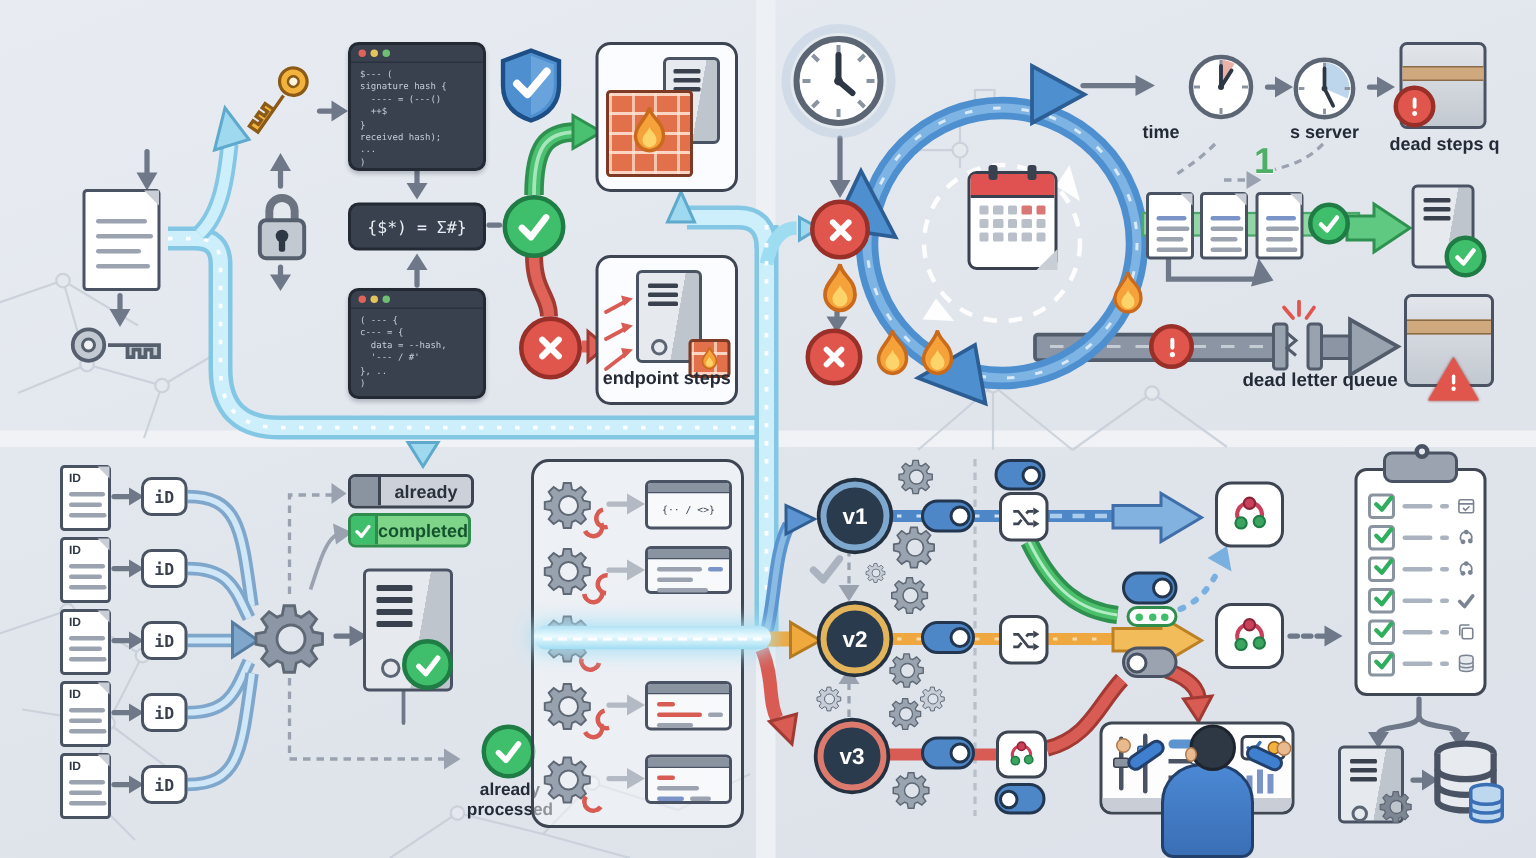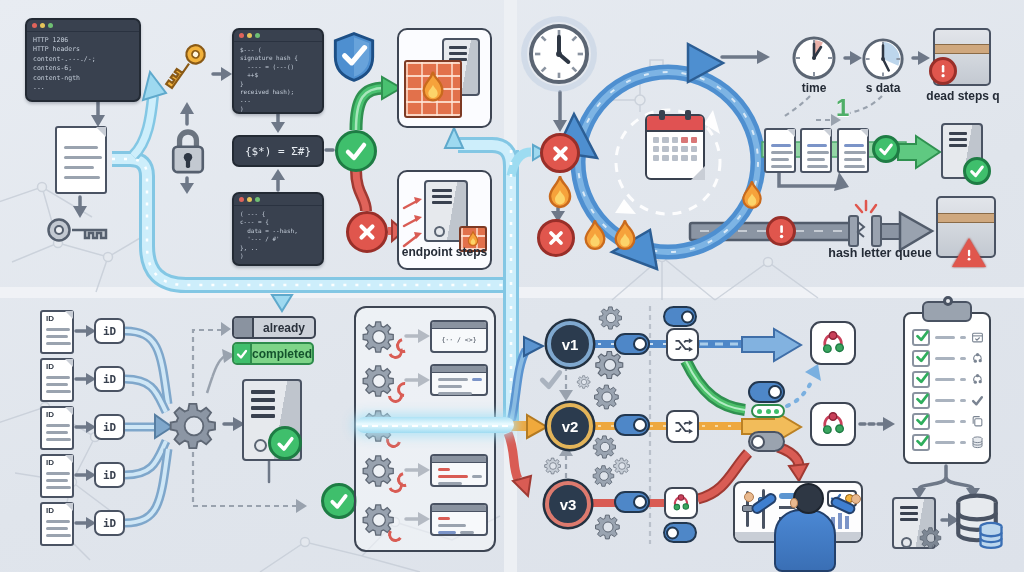--- a/index.html
+++ b/index.html
@@ -314,28 +314,20 @@
 <path d="M125 427 H156" stroke="#7fa7cb" stroke-width="9"></path>
         <path d="M125 427 H156" stroke="#cfe7f6" stroke-width="4"></path>
 <path d="M125 475 C154 475 157 460 166 441" stroke="#7fa7cb" stroke-width="9"></path>
         <path d="M125 475 C154 475 157 460 166 441" stroke="#cfe7f6" stroke-width="4"></path>
 <path d="M125 523 C160 523 161 500 168 449" stroke="#7fa7cb" stroke-width="9"></path>
         <path d="M125 523 C160 523 161 500 168 449" stroke="#cfe7f6" stroke-width="4"></path>
 <polygon points="155,415 155,438 172,427" fill="#7fa7cb" stroke="#577ea2" stroke-width="2"></polygon>
 </g>
 </svg>
 
-<div class="term" style="left:25px;top:18px;width:116px;height:84px">
-  <div class="tbar">
-        <span class="dot" style="background:#e0635a"></span>
-        <span class="dot" style="background:#e5c35a"></span>
-        <span class="dot" style="background:#6fbf73"></span>
-      </div>
-  <div class="tbody"><span>HTTP 1206</span><span>HTTP headers</span><span>content-.---./-;</span><span>contens-6;</span><span>content-ngth</span><span>...</span></div>
-</div>
 <div class="doc" style="left:55px;top:126px;width:52px;height:68px">
   <span class="fold"></span>
   <span class="ln" style="left:7px;top:18px;width:34px"></span>
       <span class="ln" style="left:7px;top:28px;width:38px"></span>
       <span class="ln" style="left:7px;top:38px;width:30px"></span>
       <span class="ln" style="left:7px;top:48px;width:36px"></span>
 </div>
 <svg class="abs" style="left:46px;top:212px" width="64" height="36" viewBox="0 0 64 36">
   <path d="M26 18 H60 v8 h-5 v-5 h-4 v5 h-4 v-5 h-4 v5 h-4 v-8z" fill="#c3c9d1" stroke="#555f6e" stroke-width="2.5"></path>
   <circle cx="13" cy="18" r="10.5" fill="#c3c9d1" stroke="#555f6e" stroke-width="2.5"></circle>
@@ -492,37 +484,37 @@
           <line x1="24" y1="6" x2="24" y2="10"></line>
           <line x1="24" y1="38" x2="24" y2="42"></line>
           <line x1="6" y1="24" x2="10" y2="24"></line>
           <line x1="38" y1="24" x2="42" y2="24"></line>
         </g>
         <line x1="24" y1="24" x2="24" y2="10" stroke="#2e3744" stroke-width="2.6" stroke-linecap="round"></line>
         <line x1="24" y1="24" x2="31" y2="13" stroke="#2e3744" stroke-width="2.6" stroke-linecap="round"></line>
         <circle cx="24" cy="24" r="2" fill="#2e3744"></circle>
       </svg>
 </div>
-<div class="lbl" style="left:784px;top:82px;width:60px;font-size:12px">time</div>
+<div class="lbl" style="left:744px;top:82px;width:60px;font-size:12px">time</div>
 <div class="abs" style="left:860px;top:36px">
 <svg width="46" height="46" viewBox="0 0 48 48">
         <circle cx="24" cy="24" r="20" fill="#fff" stroke="#5b6573" stroke-width="3"></circle>
         <path d="M24 24 L24 6 A18 18 0 0 1 40 31 Z" fill="#bdd6ec"></path>
         <g stroke="#8a93a0" stroke-width="2">
           <line x1="24" y1="6" x2="24" y2="10"></line>
           <line x1="24" y1="38" x2="24" y2="42"></line>
           <line x1="6" y1="24" x2="10" y2="24"></line>
           <line x1="38" y1="24" x2="42" y2="24"></line>
         </g>
         <line x1="24" y1="24" x2="24" y2="10" stroke="#2e3744" stroke-width="2.6" stroke-linecap="round"></line>
         <line x1="24" y1="24" x2="30" y2="36" stroke="#2e3744" stroke-width="2.6" stroke-linecap="round"></line>
         <circle cx="24" cy="24" r="2" fill="#2e3744"></circle>
       </svg>
 </div>
-<div class="lbl" style="left:846px;top:82px;width:74px;font-size:12px">s data</div>
+<div class="lbl" style="left:846px;top:82px;width:74px;font-size:12px">s server</div>
 <div class="cube" style="left:933px;top:28px;width:58px;height:58px">
       <span class="tape"></span>
     </div>
 <div class="circ r-x" style="left:929px;top:57px;width:28px;height:28px">
       <svg width="18" height="18">
         <use href="#i-excl"></use>
       </svg>
     </div>
 <div class="lbl" style="left:924px;top:90px;width:78px;font-size:12px">dead steps q</div>
 <div class="abs" style="left:836px;top:94px;font:800 24px 'Liberation Sans',sans-serif;color:#4fae68;text-shadow:0 1px 0 #fff">1</div>
@@ -560,21 +552,21 @@
 <div class="circ g-chk" style="left:963px;top:157px;width:28px;height:28px">
       <svg width="16" height="16" style="color:#fff">
         <use href="#i-check"></use>
       </svg>
     </div>
 <div class="circ r-x" style="left:766px;top:216px;width:30px;height:30px">
       <svg width="19" height="19">
         <use href="#i-excl"></use>
       </svg>
     </div>
-<div class="lbl" style="left:824px;top:246px;width:112px;font-size:12.5px">hash letter queue</div>
+<div class="lbl" style="left:824px;top:246px;width:112px;font-size:12.5px">dead letter queue</div>
 <div class="cube" style="left:936px;top:196px;width:60px;height:62px">
       <span class="tape"></span>
     </div>
 <div class="abs" style="left:952px;top:238px">
       <span class="warn"></span>
       <svg class="abs" style="left:9px;top:9px" width="16" height="16">
         <use href="#i-excl"></use>
       </svg>
     </div>
 
@@ -643,20 +635,21 @@
           <use href="#i-check"></use>
         </svg>
       </span>
   <span style="flex:1;text-align:center;font:700 12px 'Liberation Sans',sans-serif;color:#14532d">completed</span>
 </div>
 <div class="circ g-chk" style="left:321px;top:483px;width:36px;height:36px">
       <svg width="20" height="20" style="color:#fff">
         <use href="#i-check"></use>
       </svg>
     </div>
+<div class="lbl" style="left:293px;top:521px;width:94px;font-size:11.5px">already processed</div>
 <div class="abs" style="left:354px;top:306px;width:142px;height:246px;border:2.5px solid #3d4553;border-radius:12px;background:rgba(250,251,253,.5);box-sizing:border-box"></div>
 <svg class="abs" style="left:360px;top:318px;color:#98a2af" width="38" height="38">
       <use href="#i-gear"></use>
     </svg>
     <span class="shard" style="left:388px;top:344px;transform:rotate(20deg)"></span>
     <span class="shard" style="left:396px;top:338px;transform:rotate(120deg)"></span>
 <svg class="abs" style="left:360px;top:362px;color:#98a2af" width="38" height="38">
       <use href="#i-gear"></use>
     </svg>
     <span class="shard" style="left:388px;top:388px;transform:rotate(40deg)"></span>

